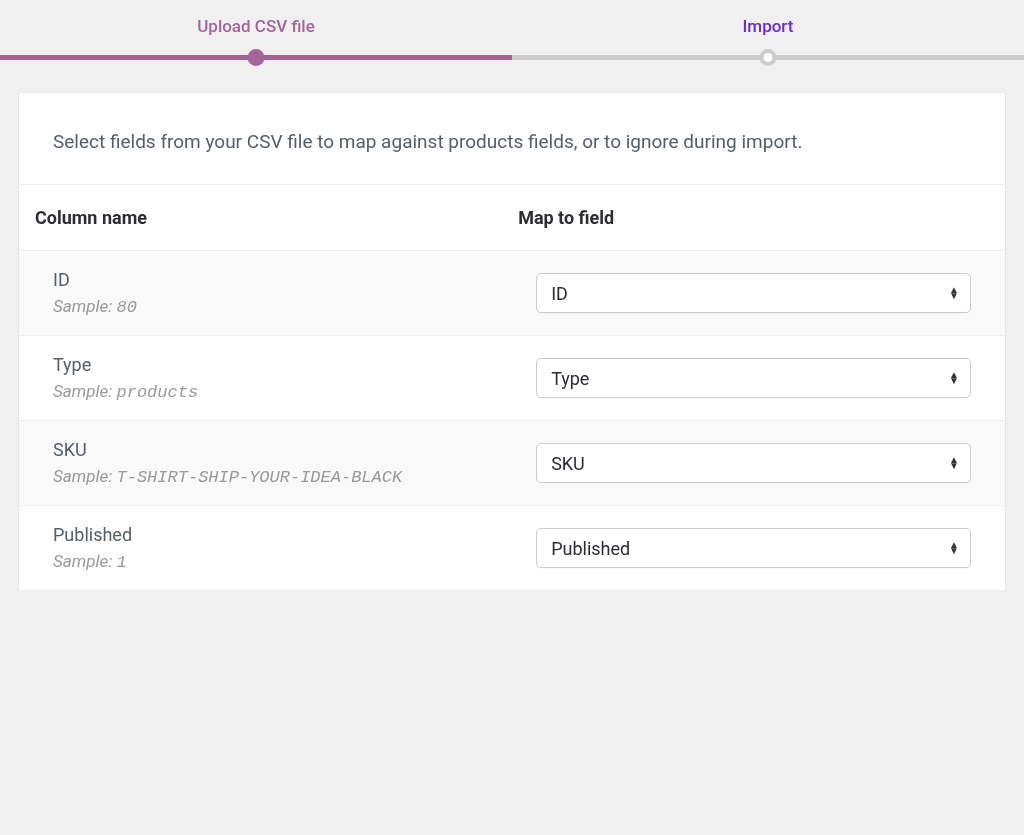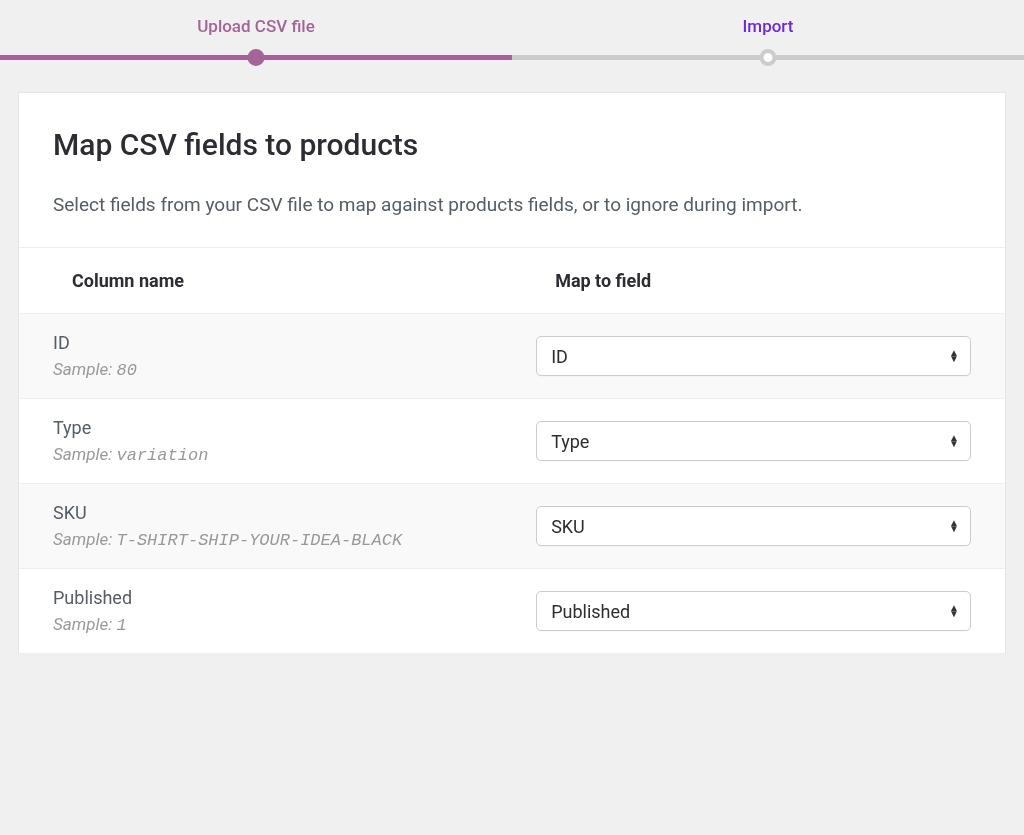--- a/index.html
+++ b/index.html
@@ -83,21 +83,21 @@
       line-height: 1.55;
       color: #555d66;
     }
     
     .map-table { width: 100%; border-collapse: collapse; }
     .map-table th {
       text-align: left;
       font-size: 18px;
       font-weight: 700;
       color: #2c2d33;
-      padding: 22px 53px;
+      padding: 22px 16px;
       border-bottom: 1px solid #eee;
     }
     .map-table td {
       padding: 18px 34px;
       border-bottom: 1px solid #eee;
       vertical-align: middle;
       font-size: 18px;
     }
     .map-table tbody tr:nth-child(odd) td {
       background: #f9f9f9;
@@ -156,21 +156,20 @@
   </div>
   <div class="step">
     <span class="step-label">Import</span>
     <div class="step-bar"></div>
     <div class="step-dot"></div>
   </div>
 </div>
 
 <div class="card">
   <div class="card-header">
-    <h1>Map CSV fields to products</h1>
     <p>Select fields from your CSV file to map against products fields, or to ignore during import.</p>
   </div>
 
   <table class="map-table">
     <thead>
       <tr>
         <th class="col-left">Column name</th>
         <th class="col-right">Map to field</th>
       </tr>
     </thead>
@@ -193,21 +192,21 @@
                 <span>▼</span>
               </div>
           </div>
         </td>
       </tr>
       <tr>
         <td class="col-left">
           <div class="col-name">Type</div>
           <div class="col-sample">
             <span>Sample:</span>
-            <span class="col-sample-val">variation</span>
+            <span class="col-sample-val">products</span>
           </div>
         </td>
         <td class="col-right">
           <div class="select-wrap">
             <div class="select-box">
                 <span>Type</span>
               </div>
             <div class="select-arrows">
                 <span>▲</span>
                 <span>▼</span>

